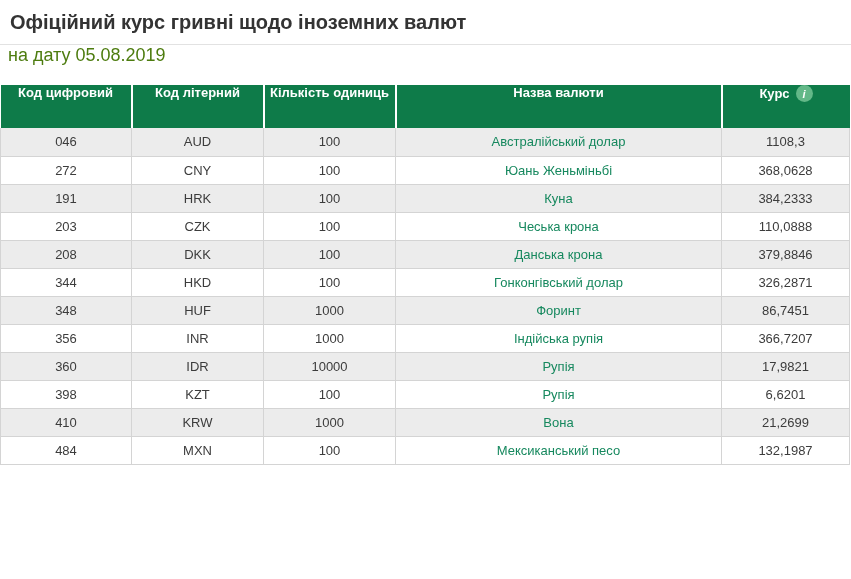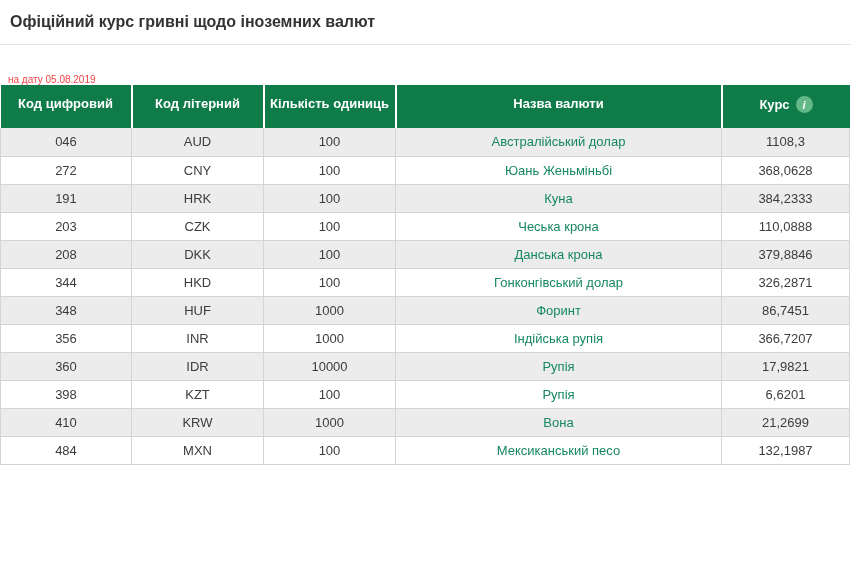--- a/index.html
+++ b/index.html
@@ -10,33 +10,33 @@
     --line:#d4d4d4;
     --text:#3c3c3c;
   }
   *{margin:0;padding:0;box-sizing:border-box;}
   html,body{width:851px;height:579px;background:#fff;overflow:hidden;
     font-family:"Liberation Sans","DejaVu Sans",sans-serif;color:var(--text);}
   .title-bar{
     height:45px;display:flex;align-items:center;padding-left:10px;
     border-bottom:1px solid #e2e2e2;background:#fff;
   }
-  .title-bar h1{font-size:16px;font-weight:bold;color:#333;}
+  .title-bar h1{font-size:20px;font-weight:bold;color:#333;}
   .date-bar{
-    height:40px;display:flex;align-items:flex-end;padding-left:8px;
-    background:#fff;font-size:10px;color:#ef4444;
+    height:40px;display:flex;align-items:flex-start;padding-left:8px;
+    background:#fff;font-size:18px;color:#4d7c0f;
   }
   table{
     width:849px;border-collapse:collapse;table-layout:fixed;
   }
   col.c1{width:131px;} col.c2{width:132px;} col.c3{width:132px;}
   col.c4{width:326px;} col.c5{width:128px;}
   thead th{
     background:var(--green);color:#fff;font-size:13px;font-weight:bold;
-    height:43px;text-align:center;vertical-align:top;padding-top:11px;
+    height:43px;text-align:center;vertical-align:top;
     border-right:2px solid #fff;
   }
   thead th:last-child{border-right:none;}
   tbody td{
     height:28px;font-size:13px;text-align:center;vertical-align:middle;
     border-right:1px solid var(--line);border-bottom:1px solid var(--line);
     border-left:1px solid var(--line);
     white-space:nowrap;overflow:hidden;
   }
   tbody td + td{border-left:none;}

